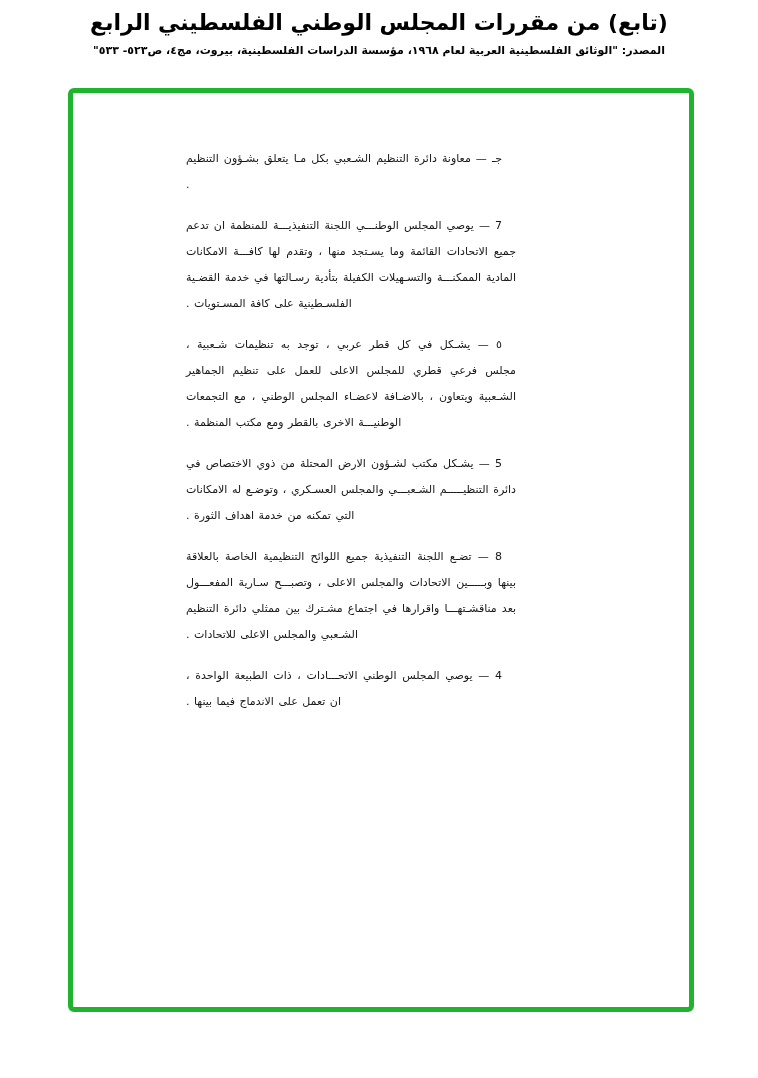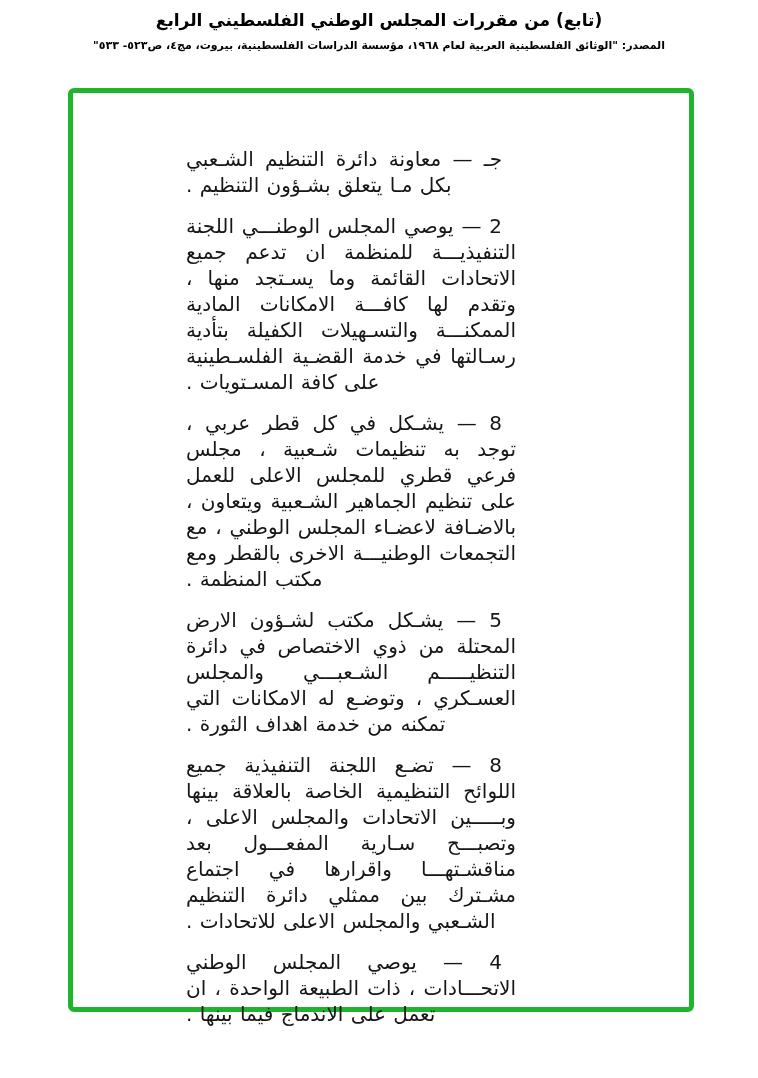--- a/index.html
+++ b/index.html
@@ -15,21 +15,21 @@
     background: #ffffff;
   }
   .header {
     position: absolute;
     top: 10px; left: 0; right: 0;
     text-align: center;
     direction: rtl;
     color: #000000;
   }
   .doc-title {
-    font-size: 17px;
+    font-size: 22px;
     font-weight: bold;
     letter-spacing: 0;
   }
   .doc-source {
     margin-top: 9px;
     font-size: 11px;
     font-weight: bold;
   }
   .frame {
     position: absolute;
@@ -38,21 +38,21 @@
     border: 5px solid #1fb32e;
     border-radius: 6px;
     background: transparent;
   }
   .content {
     position: absolute;
     left: 186px; top: 146px;
     width: 330px;
     direction: rtl;
     color: #161616;
-    font-size: 20px;
+    font-size: 11px;
     line-height: 26px;
   }
   .para {
     text-align: justify;
     text-align-last: left;
     text-indent: 14px;
     margin: 0 0 15px 0;
     word-spacing: 1px;
   }
 </style>
@@ -63,20 +63,20 @@
 
   <div class="header">
     <div class="doc-title">(تابع) من مقررات المجلس الوطني الفلسطيني الرابع</div>
     <div class="doc-source">المصدر: "الوثائق الفلسطينية العربية لعام ١٩٦٨، مؤسسة الدراسات الفلسطينية، بيروت، مج٤، ص٥٢٣- ٥٣٣"</div>
   </div>
 
   <div class="frame" style="border-color: rgb(31, 179, 46);"></div>
 
   <div class="content">
     <p class="para">جـ — معاونة دائرة التنظيم الشـعبي بكل مـا يتعلق بشـؤون التنظيم .</p>
-    <p class="para">2 — يوصي المجلس الوطنـــي اللجنة التنفيذيـــة للمنظمة ان تدعم جميع الاتحادات القائمة وما يسـتجد منها ، وتقدم لها كافـــة الامكانات المادية الممكنـــة والتسـهيلات الكفيلة بتأدية رسـالتها في خدمة القضـية الفلسـطينية على كافة المسـتويات .</p>
-    <p class="para">8 — يشـكل في كل قطر عربي ، توجد به تنظيمات شـعبية ، مجلس فرعي قطري للمجلس الاعلى للعمل على تنظيم الجماهير الشـعبية ويتعاون ، بالاضـافة لاعضـاء المجلس الوطني ، مع التجمعات الوطنيـــة الاخرى بالقطر ومع مكتب المنظمة .</p>
+    <p class="para">7 — يوصي المجلس الوطنـــي اللجنة التنفيذيـــة للمنظمة ان تدعم جميع الاتحادات القائمة وما يسـتجد منها ، وتقدم لها كافـــة الامكانات المادية الممكنـــة والتسـهيلات الكفيلة بتأدية رسـالتها في خدمة القضـية الفلسـطينية على كافة المسـتويات .</p>
+    <p class="para">٥ — يشـكل في كل قطر عربي ، توجد به تنظيمات شـعبية ، مجلس فرعي قطري للمجلس الاعلى للعمل على تنظيم الجماهير الشـعبية ويتعاون ، بالاضـافة لاعضـاء المجلس الوطني ، مع التجمعات الوطنيـــة الاخرى بالقطر ومع مكتب المنظمة .</p>
     <p class="para">5 — يشـكل مكتب لشـؤون الارض المحتلة من ذوي الاختصاص في دائرة التنظيـــــم الشـعبـــي والمجلس العسـكري ، وتوضـع له الامكانات التي تمكنه من خدمة اهداف الثورة .</p>
     <p class="para">8 — تضـع اللجنة التنفيذية جميع اللوائح التنظيمية الخاصة بالعلاقة بينها وبـــــين الاتحادات والمجلس الاعلى ، وتصبـــح سـارية المفعـــول بعد مناقشـتهـــا واقرارها في اجتماع مشـترك بين ممثلي دائرة التنظيم الشـعبي والمجلس الاعلى للاتحادات .</p>
     <p class="para">4 — يوصي المجلس الوطني الاتحـــادات ، ذات الطبيعة الواحدة ، ان تعمل على الاندماج فيما بينها .</p>
   </div>
 
 </div>
 
 </body></html>

